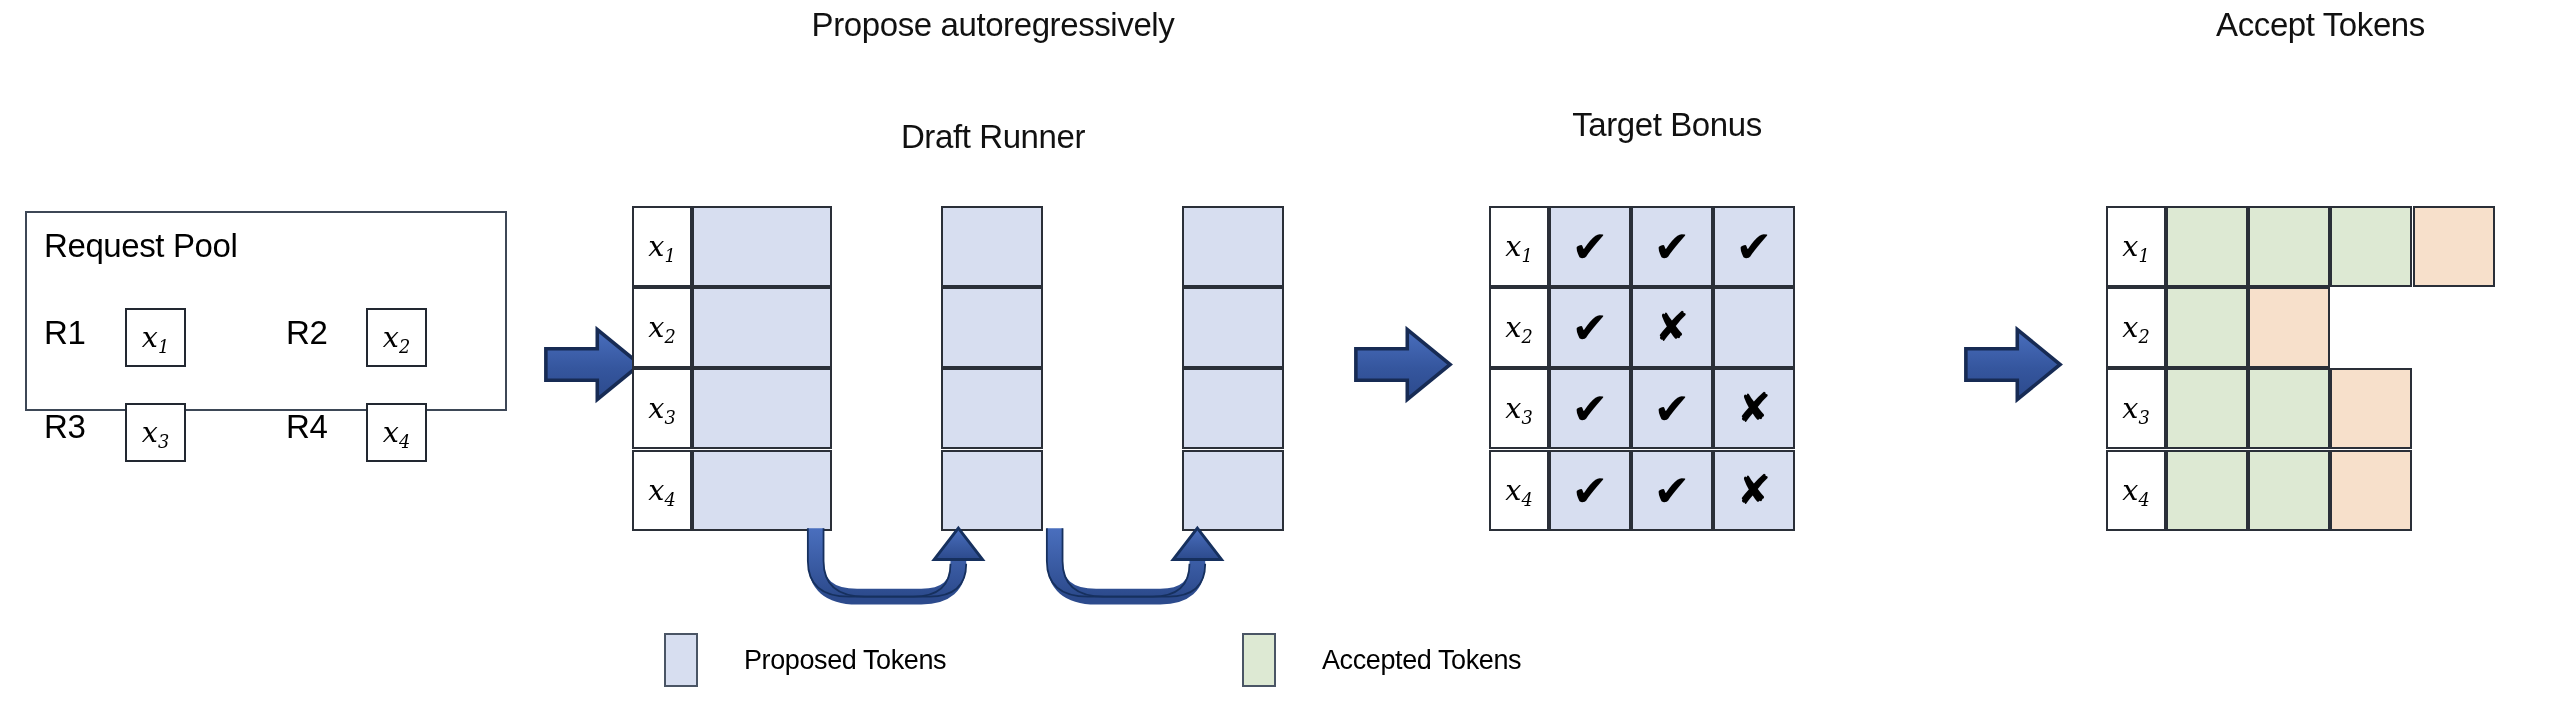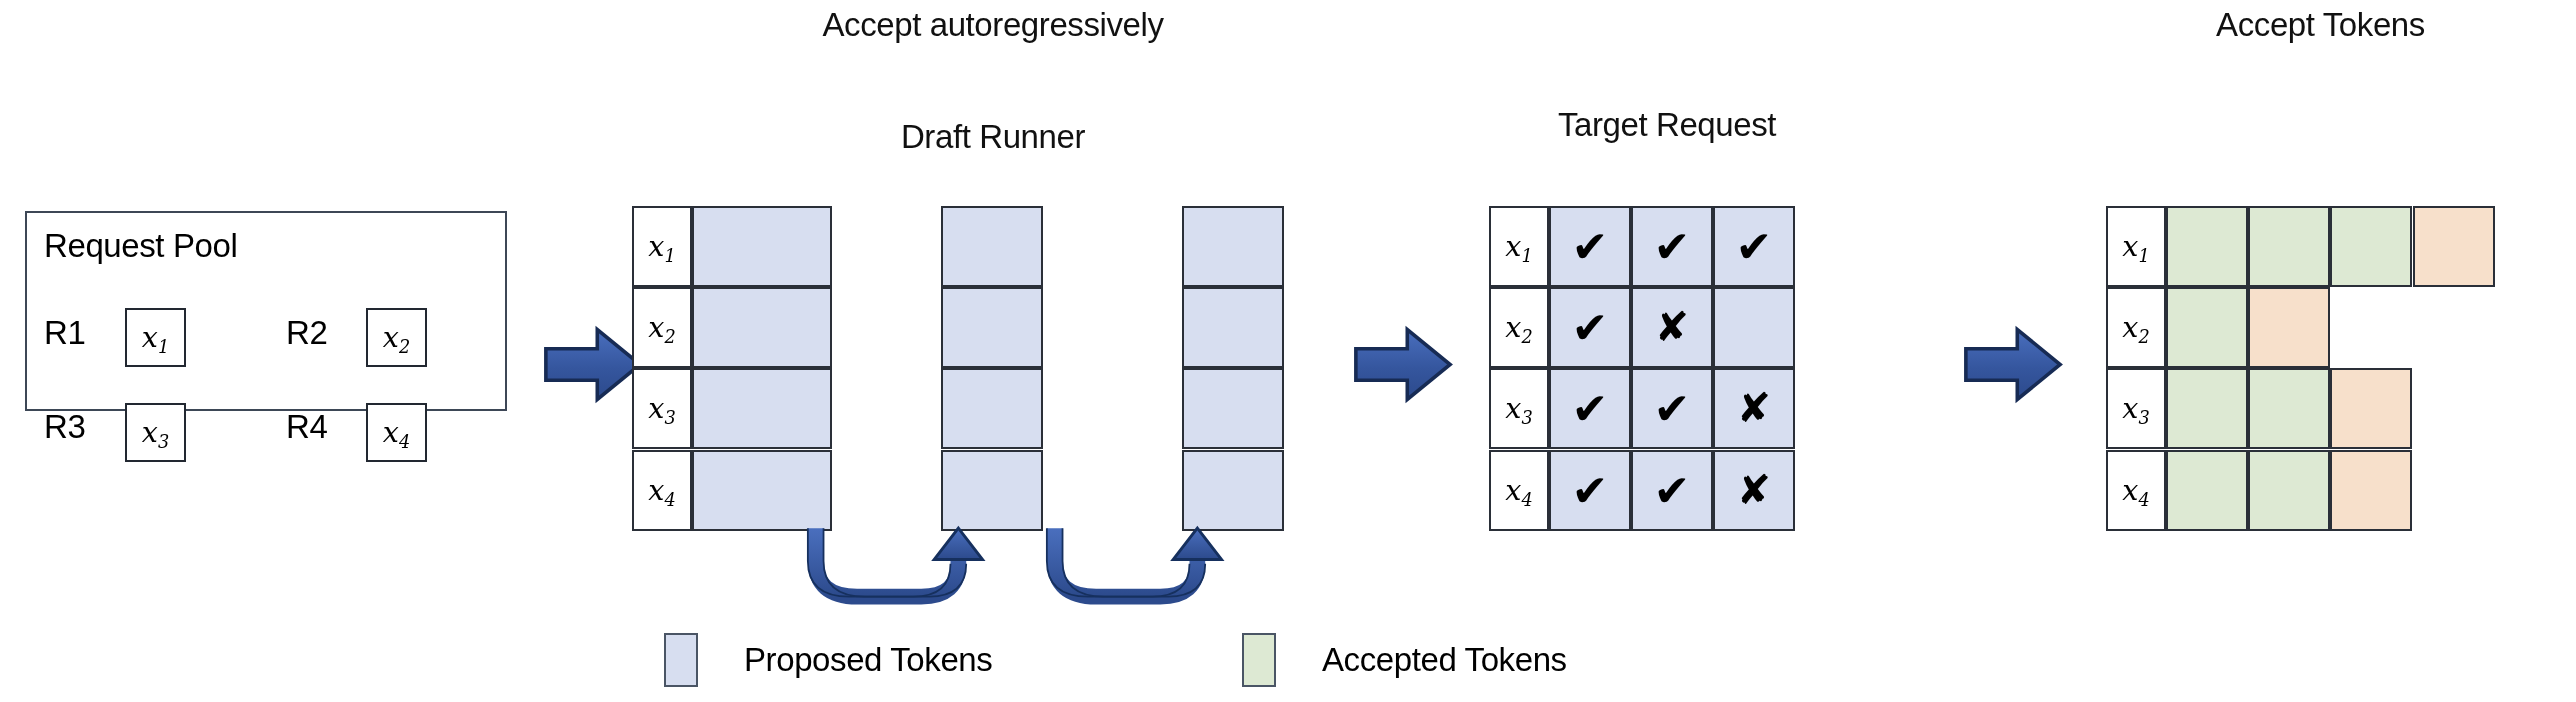--- a/index.html
+++ b/index.html
@@ -123,36 +123,36 @@
   #legend { position: absolute; left: 0; top: 620px; width: 2576px; height: 83px; }
   .legend-item { position: absolute; display: flex; align-items: center; }
   .legend-swatch {
     width: 34px;
     height: 54px;
     border: 2.1px solid #4a5565;
     box-sizing: border-box;
     margin-right: 46px;
   }
   .legend-text {
-    font-size: 33px;
+    font-size: 27px;
     letter-spacing: -0.4px;
     white-space: nowrap;
   }
 
   svg { display: block; overflow: visible; }
 </style>
 </head>
 <body>
 
 <div class="stage">
 
-  <div class="heading" style="left:743px; top:5.7px; width:500px;">Accept autoregressively</div>
+  <div class="heading" style="left:743px; top:5.7px; width:500px;">Propose autoregressively</div>
   <div class="heading" style="left:743px; top:118px; width:500px;">Draft Runner</div>
 
-  <div class="heading" style="left:1378px; top:106px; width:578px;">Target Request</div>
+  <div class="heading" style="left:1378px; top:106px; width:578px;">Target Bonus</div>
 
   <div class="heading" style="left:2099px; top:5.7px; width:443px;">Accept Tokens</div>
 
   <div id="request-pool-box"></div>
   <div id="request-pool-title">Request Pool</div>
 
   <div class="req-row-label" style="left:44px; top:314px;">R1</div>
   <div class="req-cell" style="left:125px; top:308px;">
     <span class="mathvar"><span>x</span><sub>1</sub></span>
   </div>

